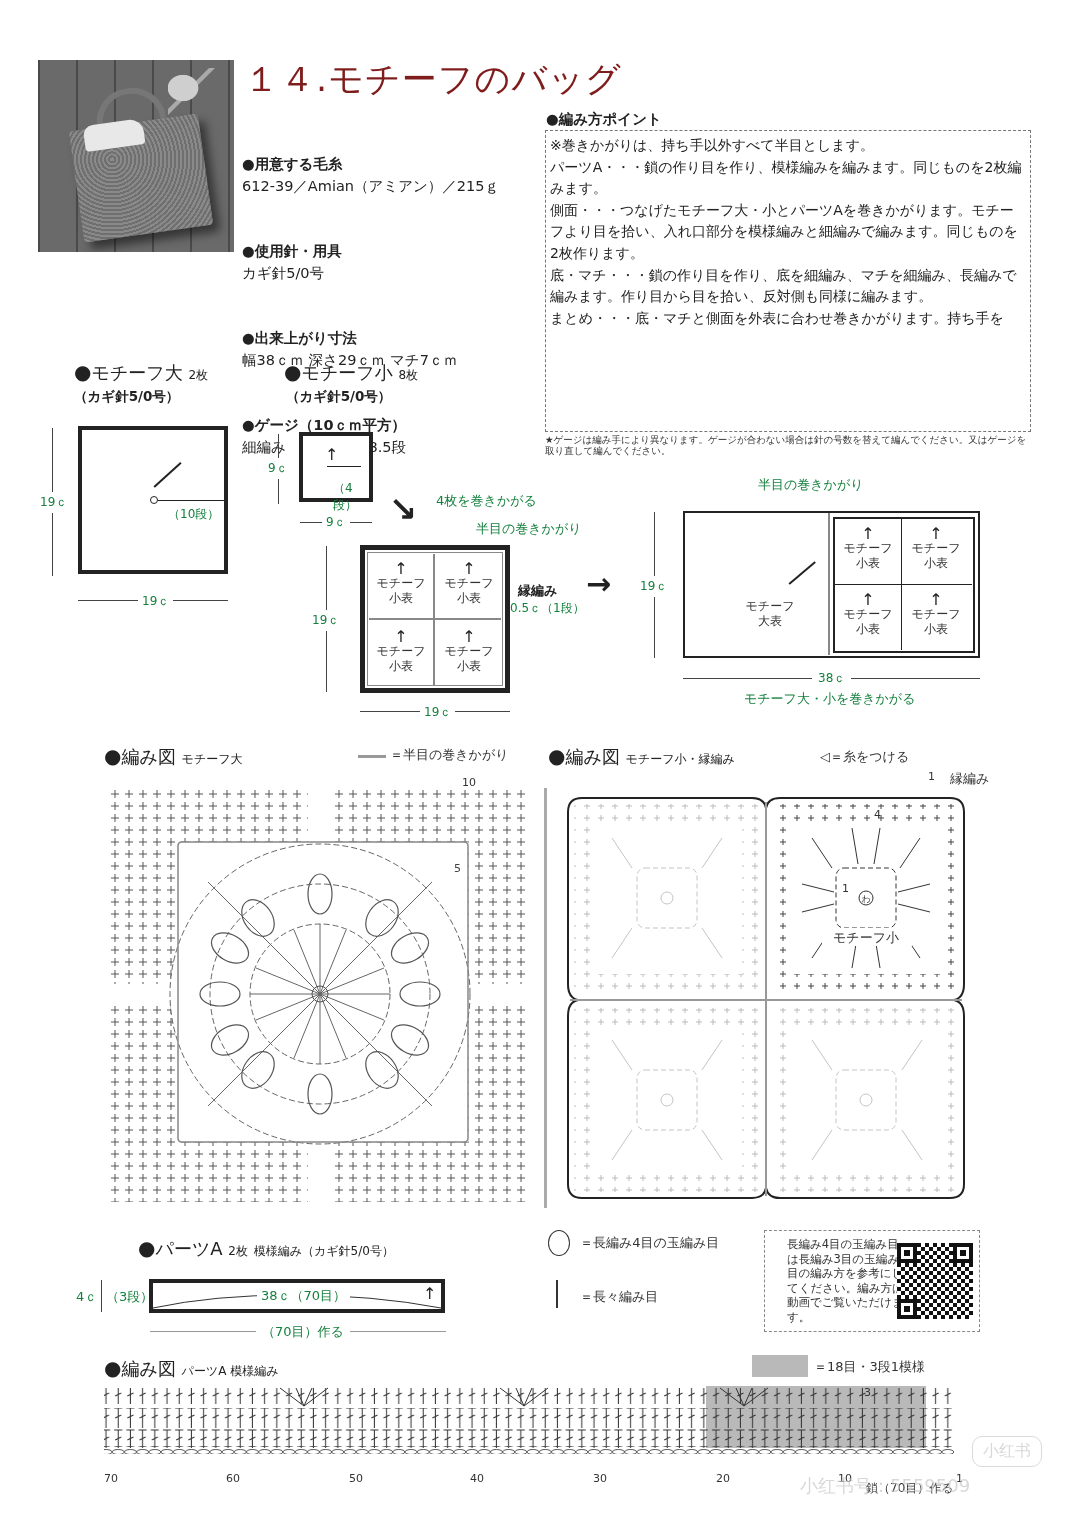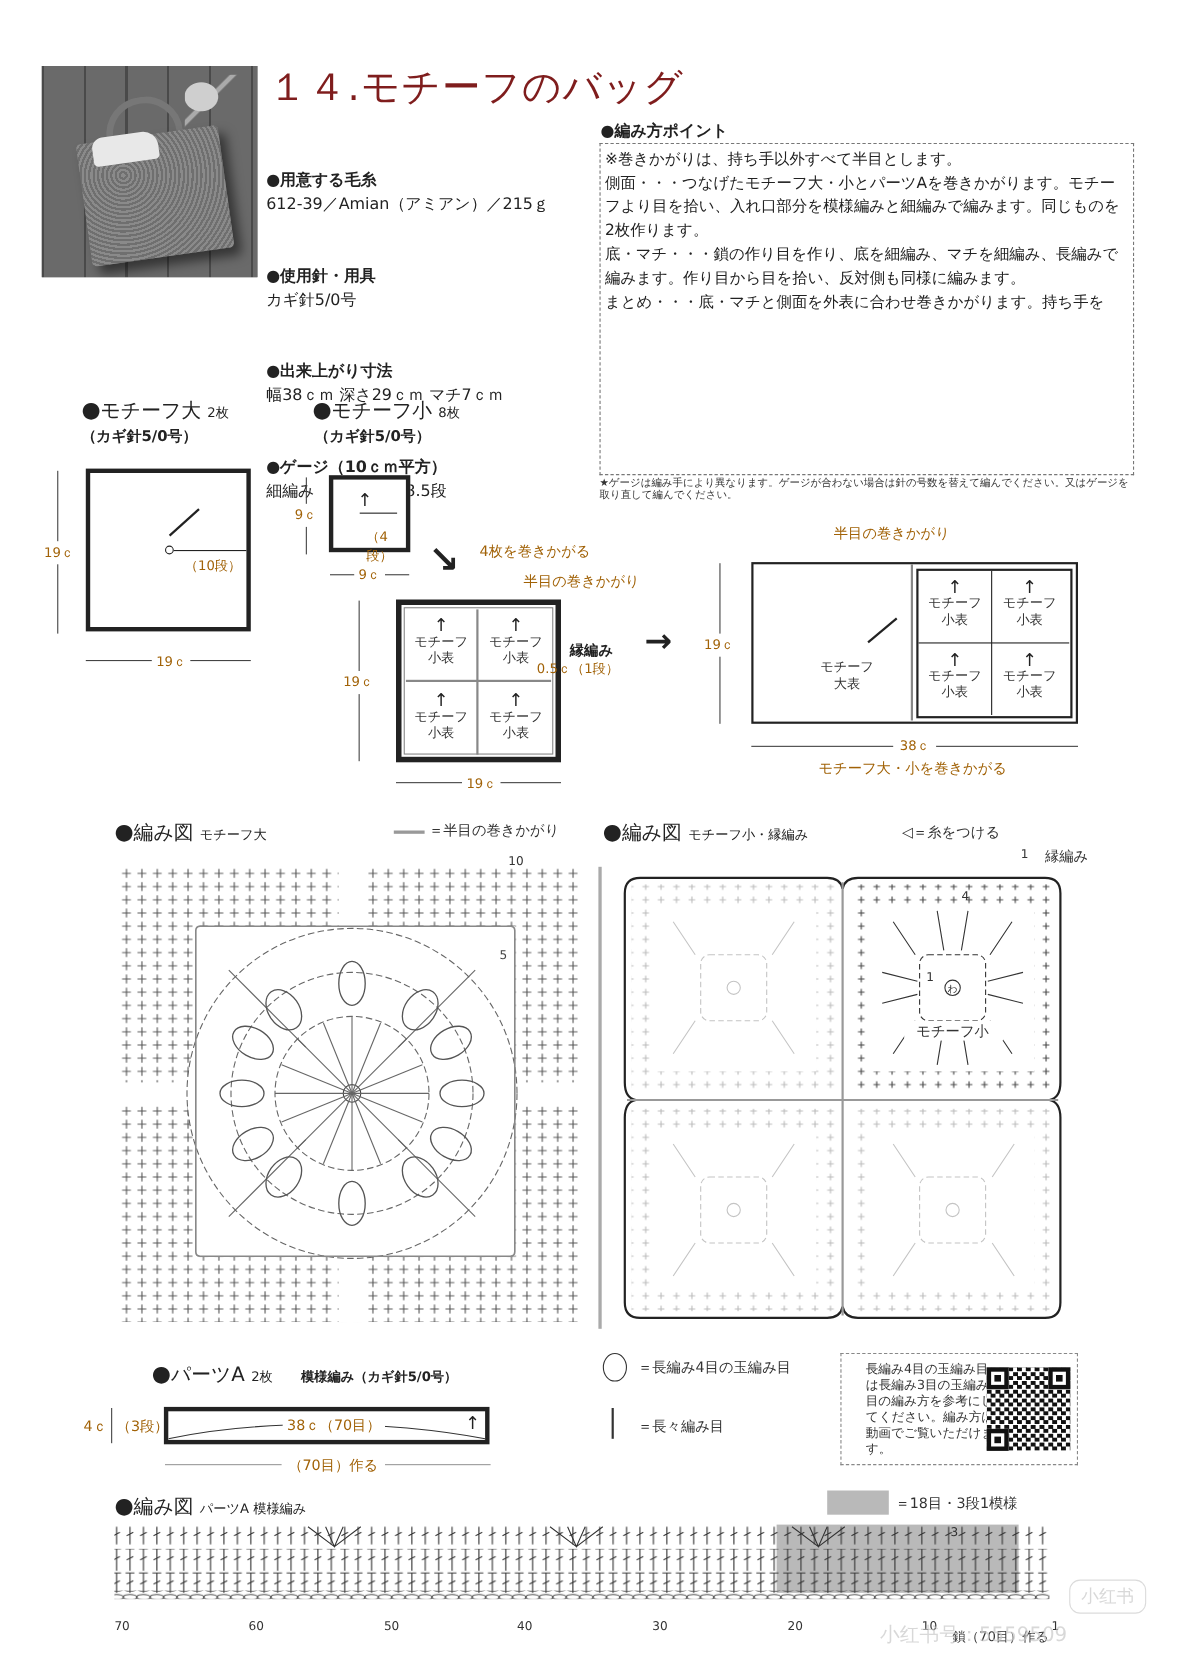--- a/index.html
+++ b/index.html
@@ -33,21 +33,21 @@
   .howto { left: 545px; top: 130px; width: 486px; height: 302px; border: 1.5px dashed #777; padding: 4px 4px 0 4px; font-size: 14px; line-height: 21.6px; color: #222; overflow: hidden; }
   .howto p { margin: 0; }
   .note { left: 545px; top: 434px; width: 490px; font-size: 9.5px; line-height: 11px; color: #333; }
 
   .sec-h { font-size: 18px; color: #222; }
   .sec-h .dot { font-size: 20px; }
   .sec-h .small { font-size: 12px; }
   .sec-sub { font-size: 13.5px; font-weight: 700; }
 
   .box-thick { border: 4px solid #222; background: #fff; }
-  .dim { font-size: 12px; color: #a16207; }
+  .dim { font-size: 12px; color: #15803d; }
   .vline { width: 1px; background: #444; }
   .hline { height: 1px; background: #444; }
   .cell-label { font-size: 12px; text-align: center; line-height: 15px; color: #333; }
   .arrow-up { font-size: 16px; line-height: 14px; text-align: center; color: #222; }
 
   .chart { background: #fff; overflow: hidden; }
   .legend-txt { font-size: 13px; color: #333; }
   .qr-box { left: 764px; top: 1230px; width: 216px; height: 102px; border: 1.5px dashed #888; padding: 6px 22px; }
   .qr-text { font-size: 11.5px; line-height: 14.5px; width: 122px; color: #333; }
   .qr { position: absolute; right: 6px; top: 12px; width: 76px; height: 76px;
@@ -80,20 +80,21 @@
   <div>カギ針5/0号</div>
   <div class="h">出来上がり寸法</div>
   <div>幅38ｃｍ 深さ29ｃｍ マチ7ｃｍ</div>
   <div class="h">ゲージ（10ｃｍ平方）</div>
   <div>細編み　18.5目×18.5段</div>
 </div>
 
 <div class="abs howto-head">編み方ポイント</div>
 <div class="abs howto">
   <p>※巻きかがりは、持ち手以外すべて半目とします。</p>
+  <p>パーツA・・・鎖の作り目を作り、模様編みを編みます。同じものを2枚編みます。</p>
   <p>側面・・・つなげたモチーフ大・小とパーツAを巻きかがります。モチーフより目を拾い、入れ口部分を模様編みと細編みで編みます。同じものを2枚作ります。</p>
   <p>底・マチ・・・鎖の作り目を作り、底を細編み、マチを細編み、長編みで編みます。作り目から目を拾い、反対側も同様に編みます。</p>
   <p>まとめ・・・底・マチと側面を外表に合わせ巻きかがります。持ち手を</p>
 </div>
 <div class="abs note">★ゲージは編み手により異なります。ゲージが合わない場合は針の号数を替えて編んでください。又はゲージを取り直して編んでください。</div>
 
 <div class="abs sec-h" style="left:74px;top:360px;">
   <span class="dot">●</span><span>モチーフ大</span>
   <span class="small">2枚</span>
 </div>
@@ -147,21 +148,21 @@
     <div class="cell-label">モチーフ</div>
     <div class="cell-label">小表</div>
   </div>
   <div class="abs" style="left:72px;top:80px;width:64px;">
     <div class="arrow-up">↑</div>
     <div class="cell-label">モチーフ</div>
     <div class="cell-label">小表</div>
   </div>
 </div>
 <div class="abs" style="left:518px;top:582px;font-size:13px;font-weight:700;">縁編み</div>
-<div class="abs dim" style="left:488px;top:600px;text-align:right;">0.5ｃ（1段）</div>
+<div class="abs dim" style="left:510px;top:600px;text-align:right;">0.5ｃ（1段）</div>
 <div class="abs vline" style="left:326px;top:546px;height:146px;"></div>
 <div class="abs dim" style="left:312px;top:610px;background:#fff;padding:2px 0;">19ｃ</div>
 <div class="abs hline" style="left:360px;top:711px;width:150px;"></div>
 <div class="abs dim" style="left:420px;top:704px;background:#fff;padding:0 4px;">19ｃ</div>
 
 <div class="abs" style="left:586px;top:566px;font-size:30px;font-weight:700;">→</div>
 
 <div class="abs dim" style="left:758px;top:476px;font-size:13px;">半目の巻きかがり</div>
 <div class="abs" style="left:683px;top:511px;width:297px;height:147px;border:2.5px solid #222;">
   <div class="abs" style="left:104px;top:44px;width:34px;height:1.5px;background:#222;transform:rotate(-40deg);transform-origin:left center;top:70px;"></div>
@@ -308,21 +309,21 @@
     <text x="290" y="104" font-size="11" fill="#333" font-family="DejaVu Sans, sans-serif">1</text>
     <text x="322" y="30" font-size="11" fill="#333" font-family="DejaVu Sans, sans-serif">4</text>
     <rect x="270" y="140" width="90" height="18" fill="#fff"></rect>
     <text x="314" y="154" font-size="13" text-anchor="middle" fill="#333" font-family="DejaVu Sans, sans-serif">モチーフ小</text>
   </svg>
 </div>
 
 <div class="abs sec-h" style="left:138px;top:1236px;">
   <span class="dot">●</span><span>パーツA</span>
   <span class="small">2枚</span>
-  <span class="small" style="font-weight:700;margin-left:20px;">模様編み（カギ針5/0号）</span>
+  <span class="small" style="font-weight:400;margin-left:0;">模様編み（カギ針5/0号）</span>
 </div>
 <div class="abs box-thick" style="left:149px;top:1279px;width:296px;height:34px;">
   <svg class="abs" style="left:0;top:0;" width="288" height="26">
     <path d="M0 25 Q60 12 140 12 Q220 12 288 25" fill="none" stroke="#333" stroke-width="1"></path>
   </svg>
   <div class="abs dim" style="left:104px;top:4px;background:#fff;padding:0 4px;font-size:13px;">38ｃ（70目）</div>
   <div class="abs arrow-up" style="left:270px;top:4px;width:12px;">↑</div>
 </div>
 <div class="abs vline" style="left:101px;top:1280px;height:32px;"></div>
 <div class="abs dim" style="left:76px;top:1288px;font-size:13px;">4ｃ</div>

